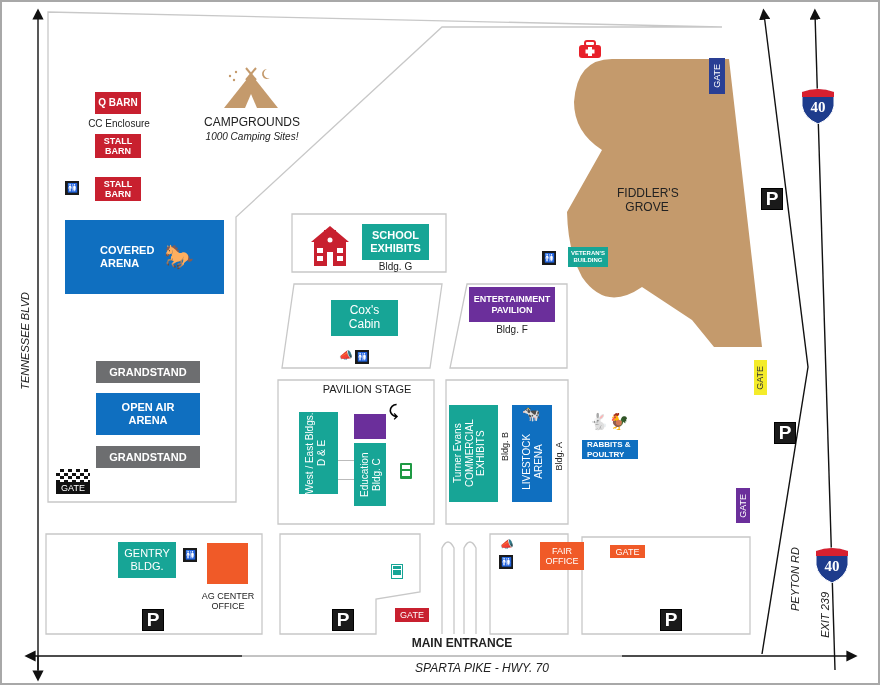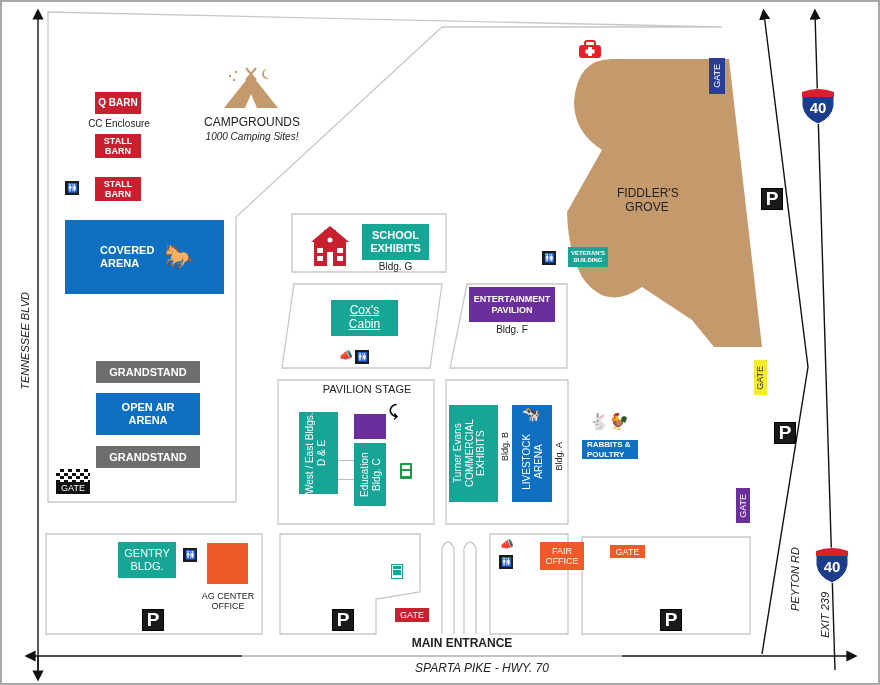--- a/index.html
+++ b/index.html
@@ -12,21 +12,21 @@
   .teal { background: #17a596; }
   .blue { background: #0f6fc0; }
   .gray { background: #6d6e70; }
   .purple { background: #6b2f9b; }
   .orange { background: #f05a28; margin-left: 23px; }
   .lbl { position: absolute; color: #222; text-align: center; line-height: 1.15; }
   .vert { writing-mode: vertical-rl; transform: rotate(180deg); }
   .park { position: absolute; width: 22px; height: 22px; background: #1a1a1a; color: #fff; font-weight: bold; font-size: 19px; display: flex; align-items: center; justify-content: center; border: 1px solid #000; }
   .rr { position: absolute; width: 14px; height: 14px; background: #1a1a1a; color: #fff; font-size: 9px; display: flex; align-items: center; justify-content: center; letter-spacing: -1px; }
   .gate { position: absolute; font-size: 9px; display: flex; align-items: center; justify-content: center; }
-  .shield { position: absolute; width: 36px; height: 38px; }
+  .shield { position: absolute; width: 36px; height: 38px; font-family: Liberation Serif, serif; }
 </style>
 </head>
 <body>
 
 <div id="map">
 
   <svg class="bg" width="880" height="685">
     <defs>
       <marker id="arr" markerWidth="8" markerHeight="8" refX="4" refY="4" orient="auto">
         <path d="M0,0 L8,4 L0,8 z" fill="#111"></path>
@@ -122,21 +122,21 @@
     <circle cx="21" cy="16" r="2.5" fill="#fff"></circle>
     <rect x="18" y="28" width="6" height="14" fill="#fff"></rect>
     <rect x="8" y="24" width="6" height="5" fill="#fff"></rect>
       <rect x="28" y="24" width="6" height="5" fill="#fff"></rect>
     <rect x="8" y="32" width="6" height="5" fill="#fff"></rect>
       <rect x="28" y="32" width="6" height="5" fill="#fff"></rect>
   </svg>
   <div class="box teal" style="left:360px;top:222px;width:67px;height:36px;font-size:11px;padding:0 6px;">SCHOOL EXHIBITS</div>
   <div class="lbl" style="left:360px;top:259px;width:67px;font-size:10px;">Bldg. G</div>
 
-  <div class="box teal" style="left:329px;top:298px;width:67px;height:36px;font-size:12px;font-weight:normal;padding:0 10px;text-decoration:underline;">Cox's Cabin</div>
+  <div class="box teal" style="left:329px;top:298px;width:67px;height:36px;font-size:12px;font-weight:normal;padding:0 10px;">Cox's Cabin</div>
   <div style="position:absolute;left:337px;top:347px;font-size:11px;">📣</div>
   <div class="rr" style="left:353px;top:348px;">🚻</div>
 
   <div class="box purple" style="left:467px;top:285px;width:86px;height:35px;font-size:9px;padding:0 4px;">ENTERTAINMENT PAVILION</div>
   <div class="lbl" style="left:467px;top:322px;width:86px;font-size:10px;">Bldg. F</div>
 
   <svg style="position:absolute;left:577px;top:38px;" width="22" height="18">
     <rect x="6" y="1" width="10" height="5" rx="2" fill="none" stroke="#e8202a" stroke-width="2"></rect>
     <rect x="0" y="5" width="22" height="13" rx="3" fill="#e8202a"></rect>
     <rect x="9" y="7" width="4" height="9" fill="#fff"></rect>

